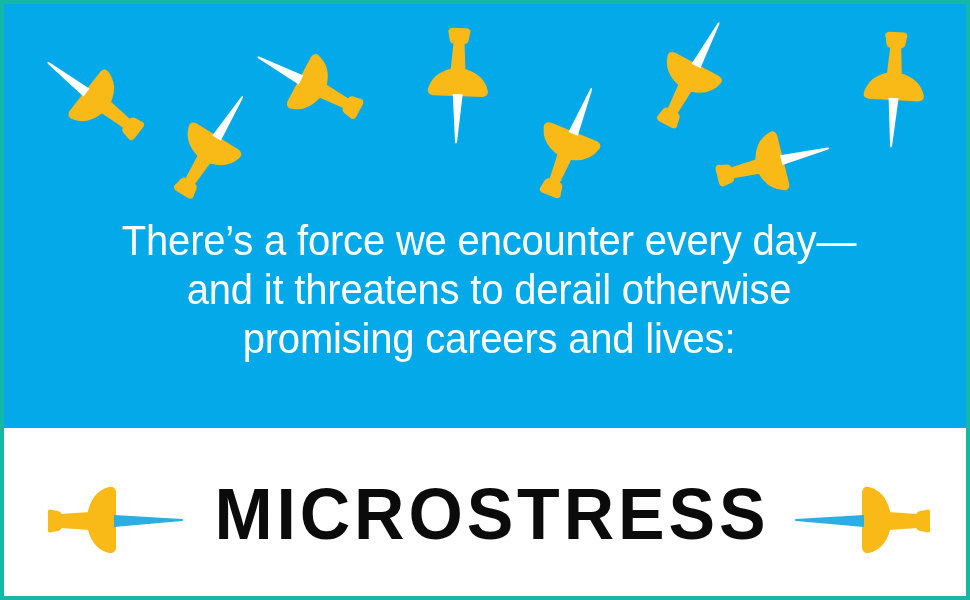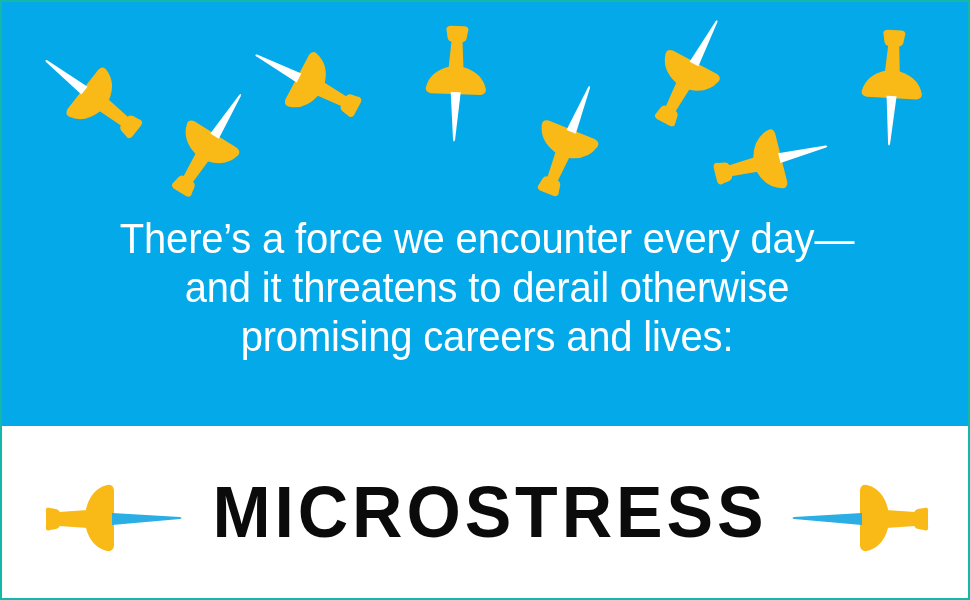--- a/index.html
+++ b/index.html
@@ -11,21 +11,21 @@
   body {
     font-family: "Liberation Sans", sans-serif;
   }
 
   #banner {
     position: relative;
     width: 970px;
     height: 600px;
     overflow: hidden;
     box-sizing: border-box;
-    border: 2px solid #14b8a6;
+    border: 4px solid #14b8a6;
     background: #22c55e;
   }
 
   
   #blue-panel {
     position: absolute;
     left: 0;
     top: 0;
     width: 970px;
     height: 424px;

